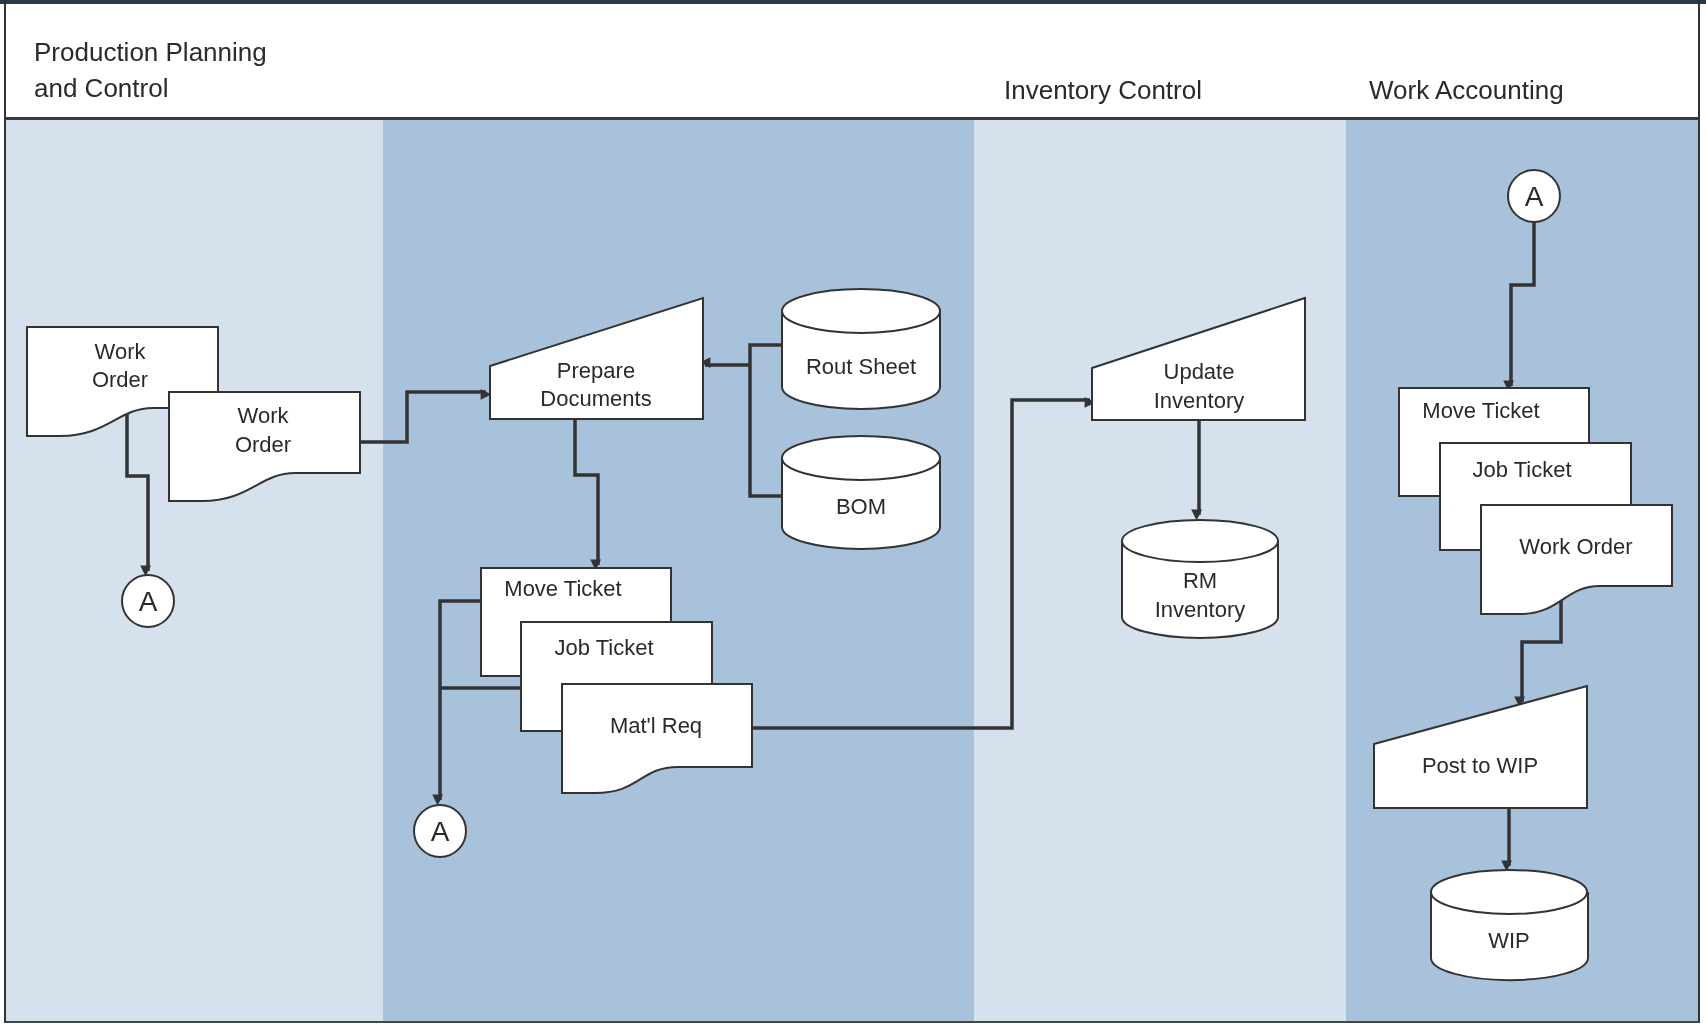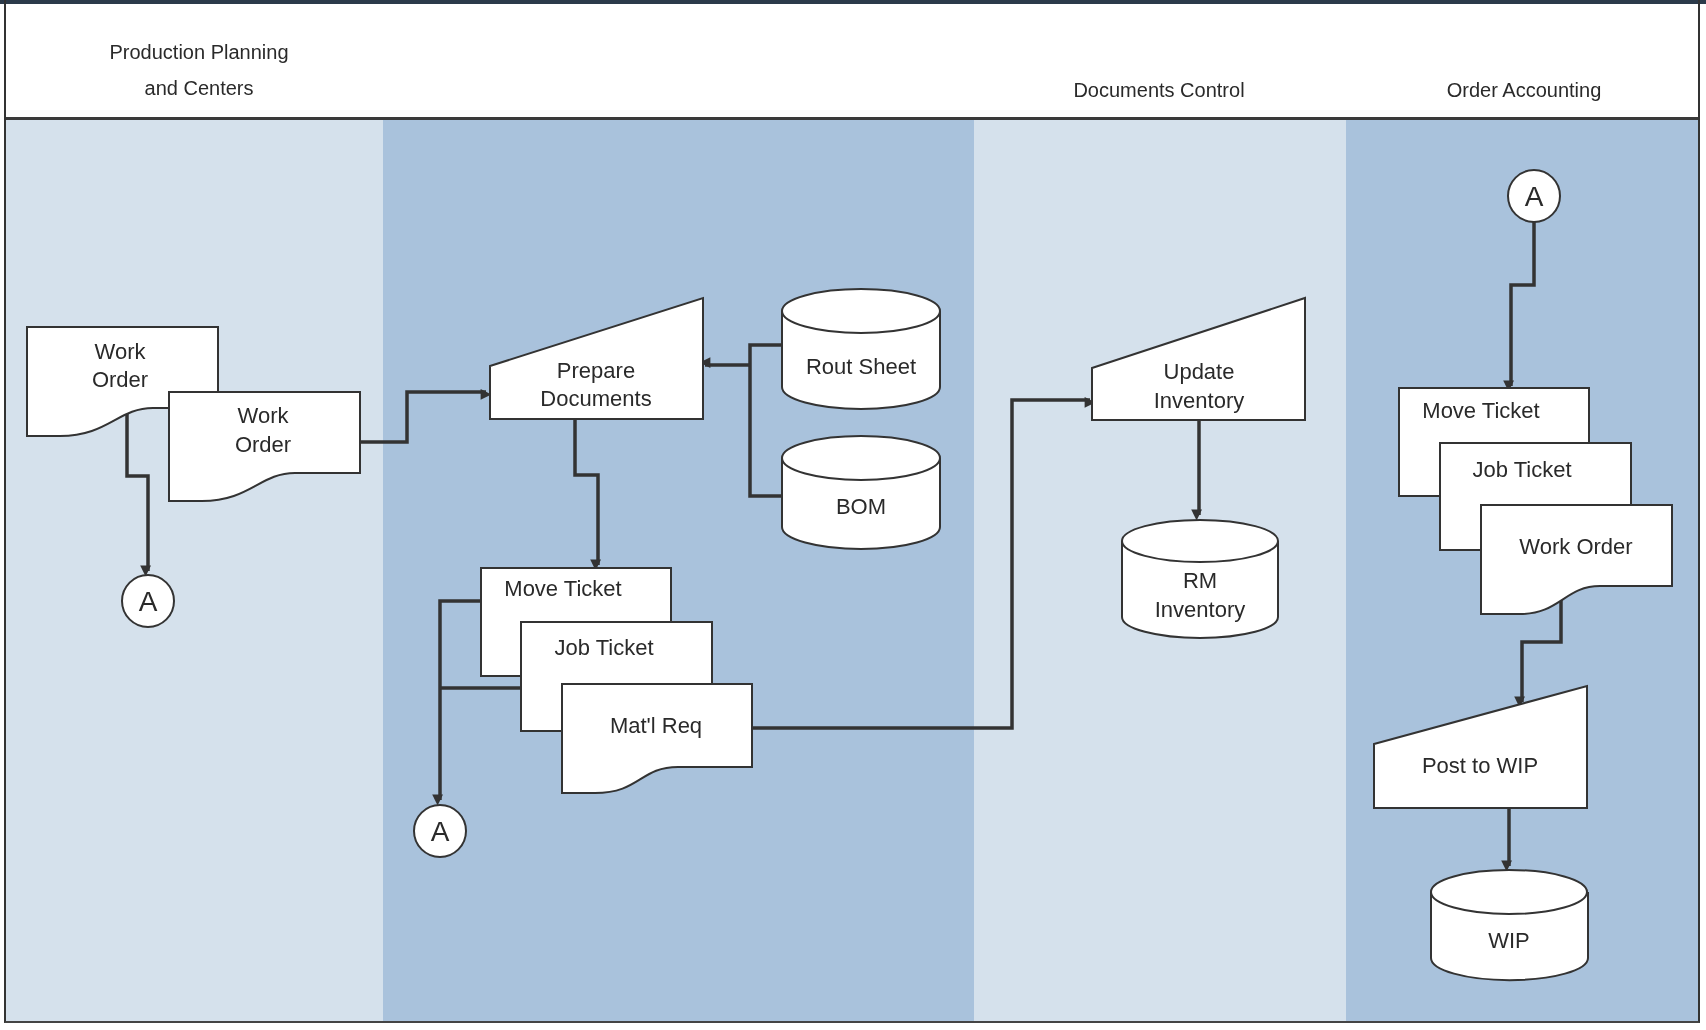--- a/index.html
+++ b/index.html
@@ -1,20 +1,20 @@
 <!DOCTYPE html>
 <html><head>
 <meta charset="utf-8">
 <style>
   html, body { margin: 0; padding: 0; background: #ffffff; }
   body { width: 1706px; height: 1030px; position: relative; overflow: hidden; font-family: "Liberation Sans", sans-serif; }
   #frame { position: absolute; left: 4px; top: 0; width: 1696px; height: 1023px; border-left: 2px solid #333; border-right: 2px solid #333; border-bottom: 2px solid #444; box-sizing: border-box; }
   .topline { position: absolute; left: 0; top: 0; width: 1706px; height: 4px; background: #2b3a4a; }
   .header { position: absolute; left: 4px; top: 4px; width: 1696px; height: 116px; background: #ffffff; border-bottom: 3px solid #3a3a3a; box-sizing: border-box; }
-  .lane-title { position: absolute; color: #2a2a2a; font-size: 20px; text-align: center; line-height: 36px; }
+  .lane-title { position: absolute; color: #2a2a2a; font-size: 26px; text-align: left; line-height: 36px; }
   .lane { position: absolute; top: 120px; height: 901px; }
   .lane.light { background: #d5e1ec; }
   .lane.dark { background: #a9c2dc; }
   svg#diagram { position: absolute; left: 0; top: 0; width: 1706px; height: 1030px; }
   .shape { fill: #ffffff; stroke: #333333; stroke-width: 2; }
   .flow { fill: none; stroke: #333333; stroke-width: 3.5; }
   .lbl { font-family: "Liberation Sans", sans-serif; font-size: 22px; fill: #2a2a2a; }
   .conn-lbl { font-family: "Liberation Sans", sans-serif; font-size: 28px; fill: #2a2a2a; }
 </style>
 </head>
@@ -23,27 +23,27 @@
 <div class="topline"></div>
 
 <div class="lane light" style="left:6px; width:377px;"></div>
 <div class="lane dark" style="left:383px; width:591px;"></div>
 <div class="lane light" style="left:974px; width:372px;"></div>
 <div class="lane dark" style="left:1346px; width:352px;"></div>
 
 <div class="header">
   <div class="lane-title" style="left:30px; top:30px; width:330px;">
     <div>Production Planning</div>
-    <div>and Centers</div>
+    <div>and Control</div>
   </div>
   <div class="lane-title" style="left:1000px; top:68px; width:310px;">
-    <div>Documents Control</div>
+    <div>Inventory Control</div>
   </div>
   <div class="lane-title" style="left:1365px; top:68px; width:310px;">
-    <div>Order Accounting</div>
+    <div>Work Accounting</div>
   </div>
 </div>
 
 <div id="frame"></div>
 
 <svg id="diagram" viewBox="0 0 1706 1030">
   <defs>
     <marker id="arrow" viewBox="0 0 10 10" refX="9" refY="5" markerWidth="6" markerHeight="6" orient="auto-start-reverse" markerUnits="userSpaceOnUse" style="overflow:visible">
       <path d="M0,0 L10,5 L0,10 z" fill="#333333" transform="scale(1.8)"></path>
     </marker>

